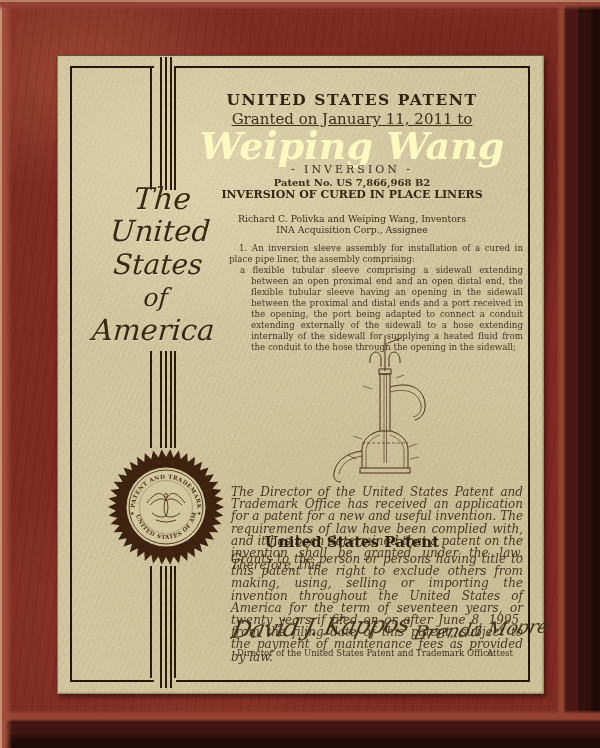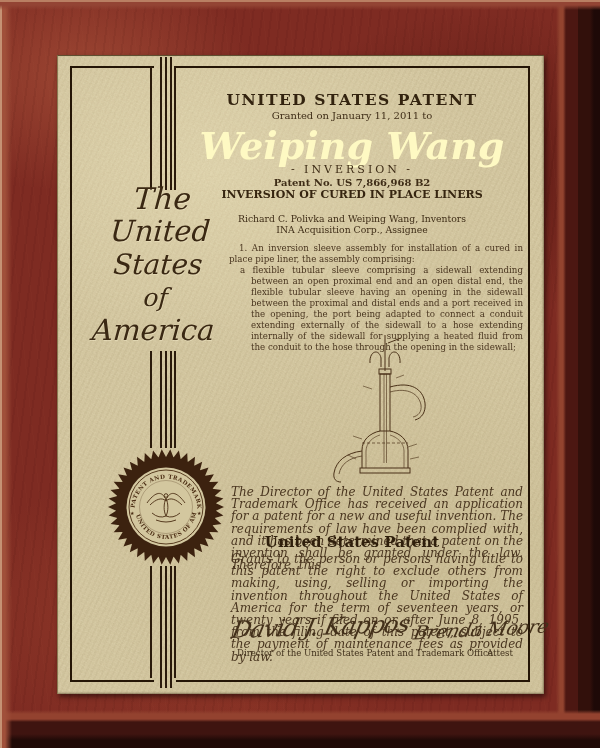--- a/index.html
+++ b/index.html
@@ -60,21 +60,21 @@
     text-shadow:0.5px 0.5px 0 rgba(255,245,215,.35);
   }
   .script div{line-height:33px;}
   .s1{font-size:30px;} .s2{font-size:29px;} .s3{font-size:28px;}
   .s4{font-size:25px;line-height:30px;} .s5{font-size:29px;line-height:36px;}
   .seal-svg{position:absolute;left:106px;top:447px;}
   
   .rc{position:absolute;color:#3f2d17;}
   .center{text-align:center;left:192px;width:320px;}
   .hdr{top:90px;font-size:15.5px;font-weight:bold;letter-spacing:1.5px;color:#33230f;}
-  .granted{top:110px;font-size:10px;}
+  .granted{top:110px;font-size:15px;text-decoration:underline;}
   .name{top:123px;font-size:38px;font-weight:bold;font-style:italic;color:#fef9c3;}
   .invlabel{top:163px;font-size:11px;letter-spacing:3px;}
   .patno{top:177px;font-size:10px;font-weight:bold;}
   .ptitle{top:189px;font-size:11px;font-weight:bold;line-height:12.5px;color:#362510;}
   .invnames{top:214px;font-size:9.3px;line-height:10.6px;}
   .claim{left:229px;top:243px;width:294px;font-size:8.7px;line-height:11px;text-align:justify;color:#4a3620;}
   .claim p{margin:0;}
   .claim .c1{text-indent:10px;}
   .claim .c2{margin-left:22px;text-indent:-11px;}
   .fig-svg{position:absolute;left:300px;top:331px;}

